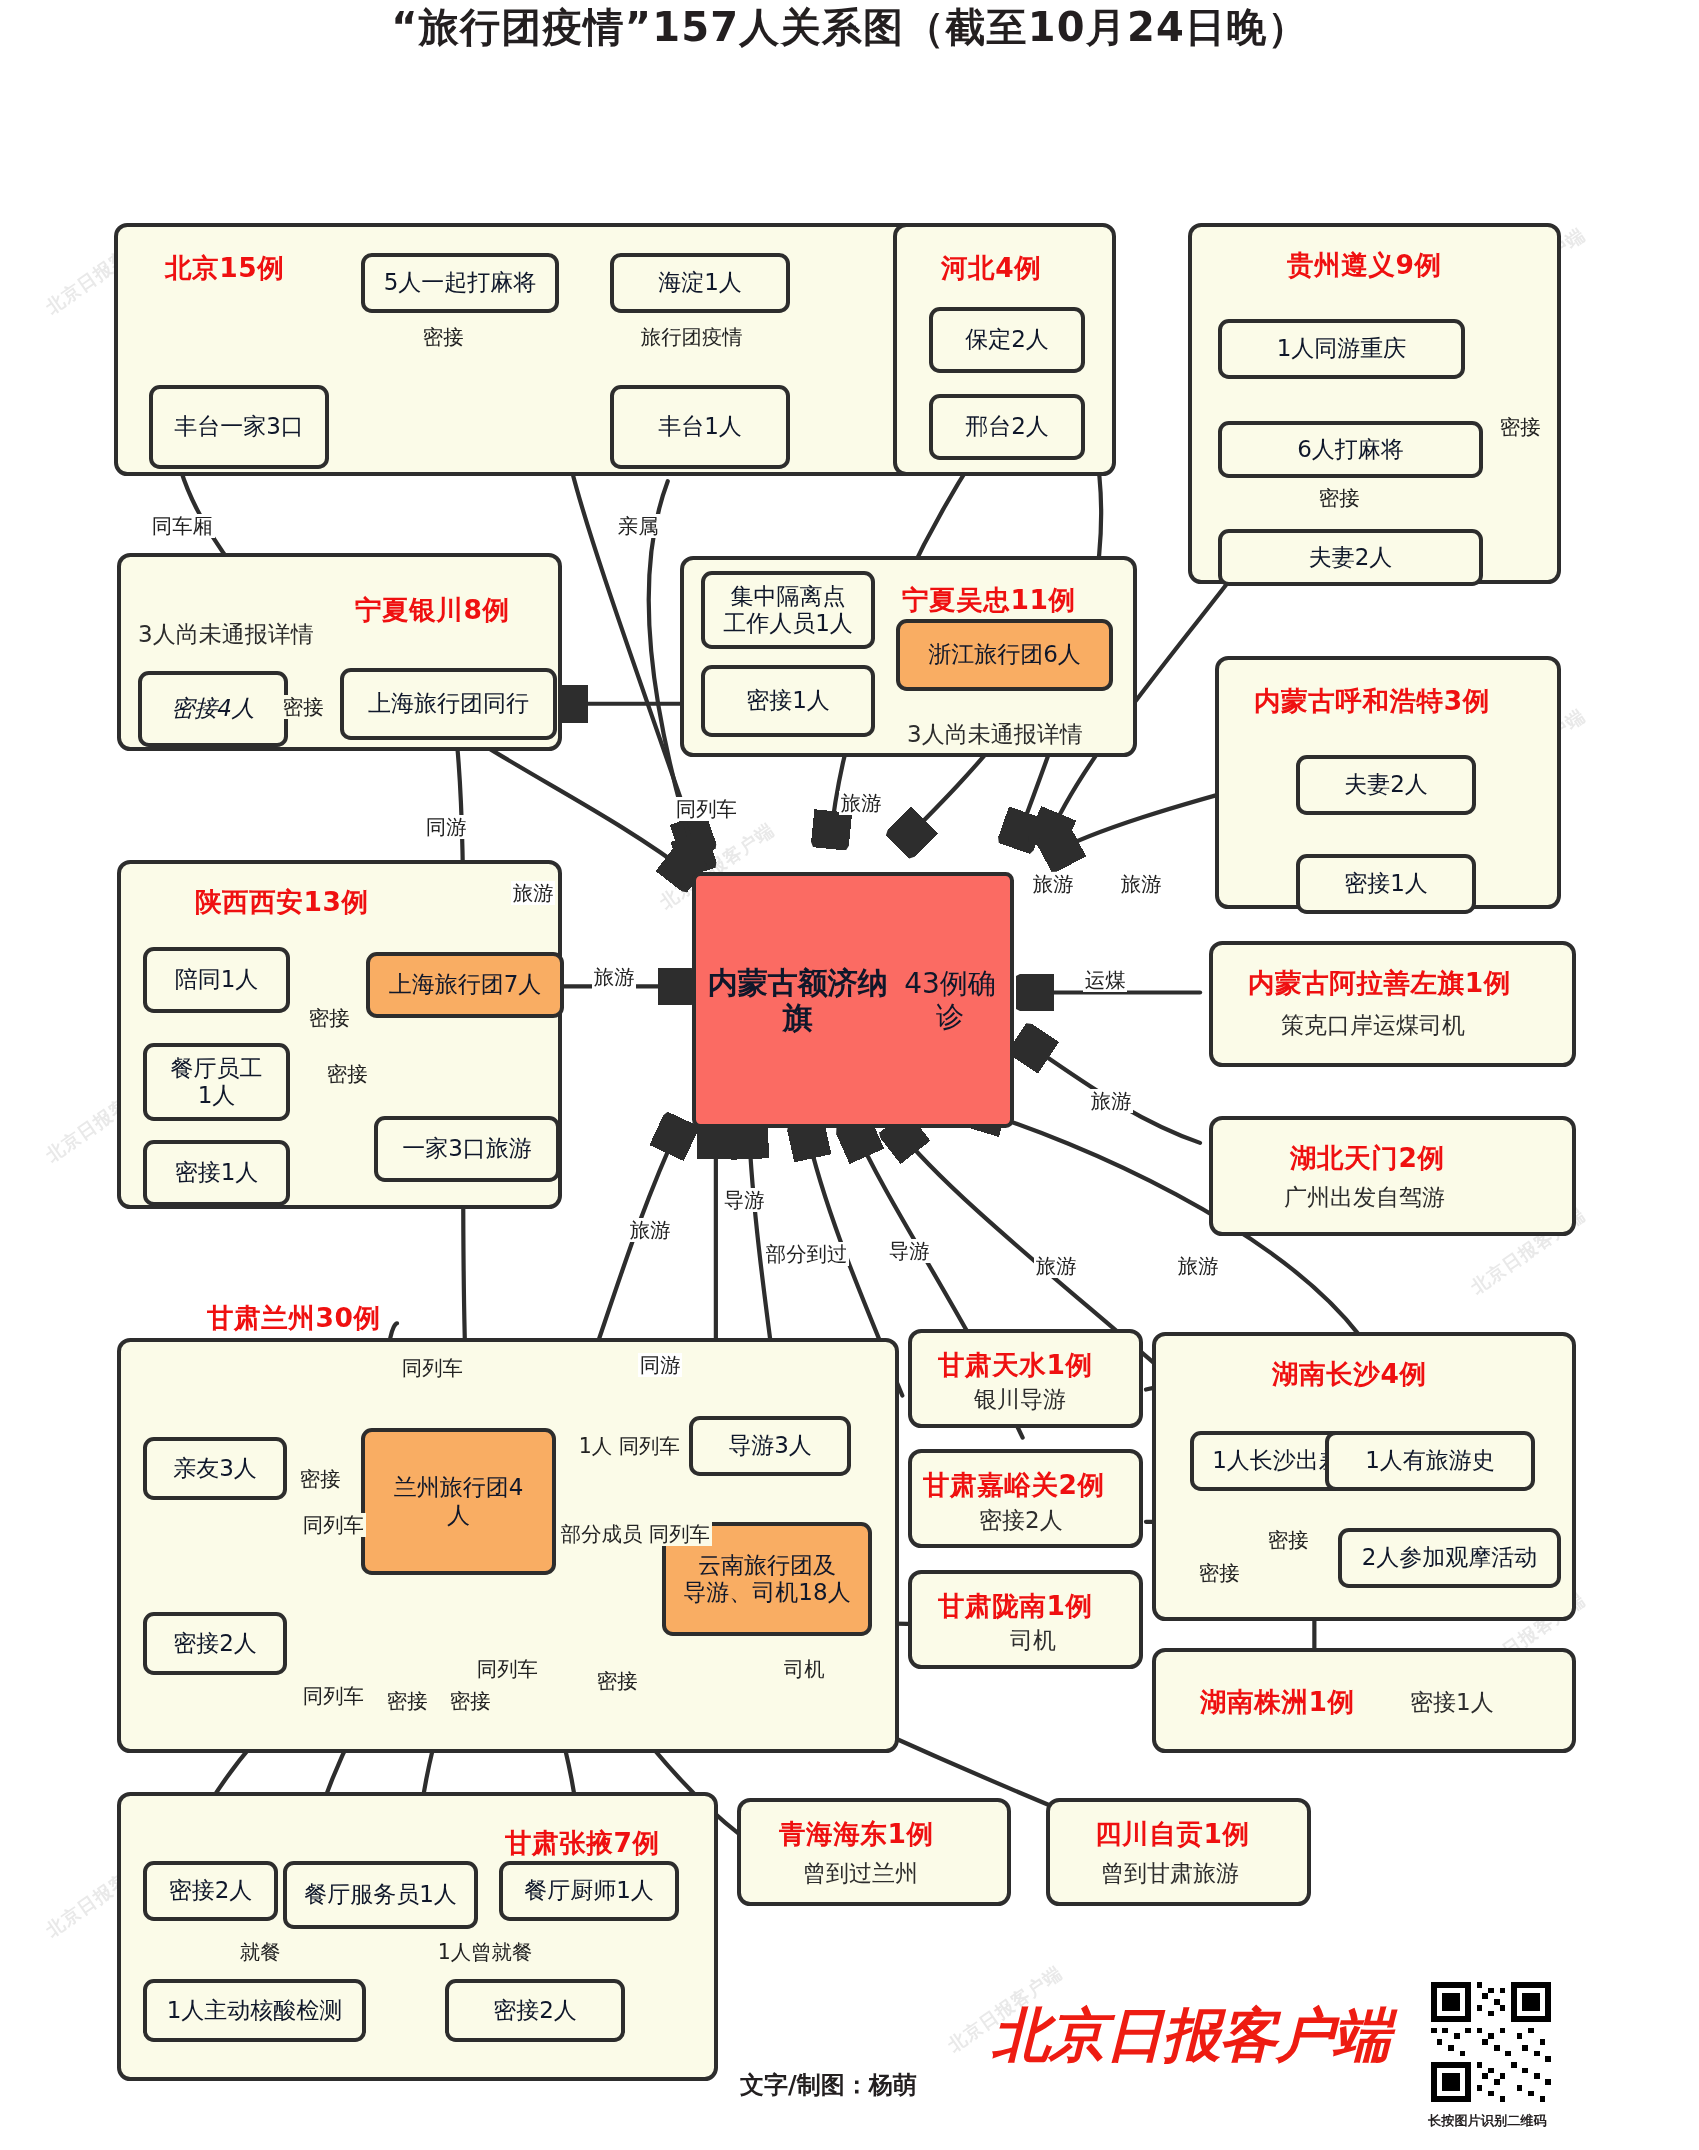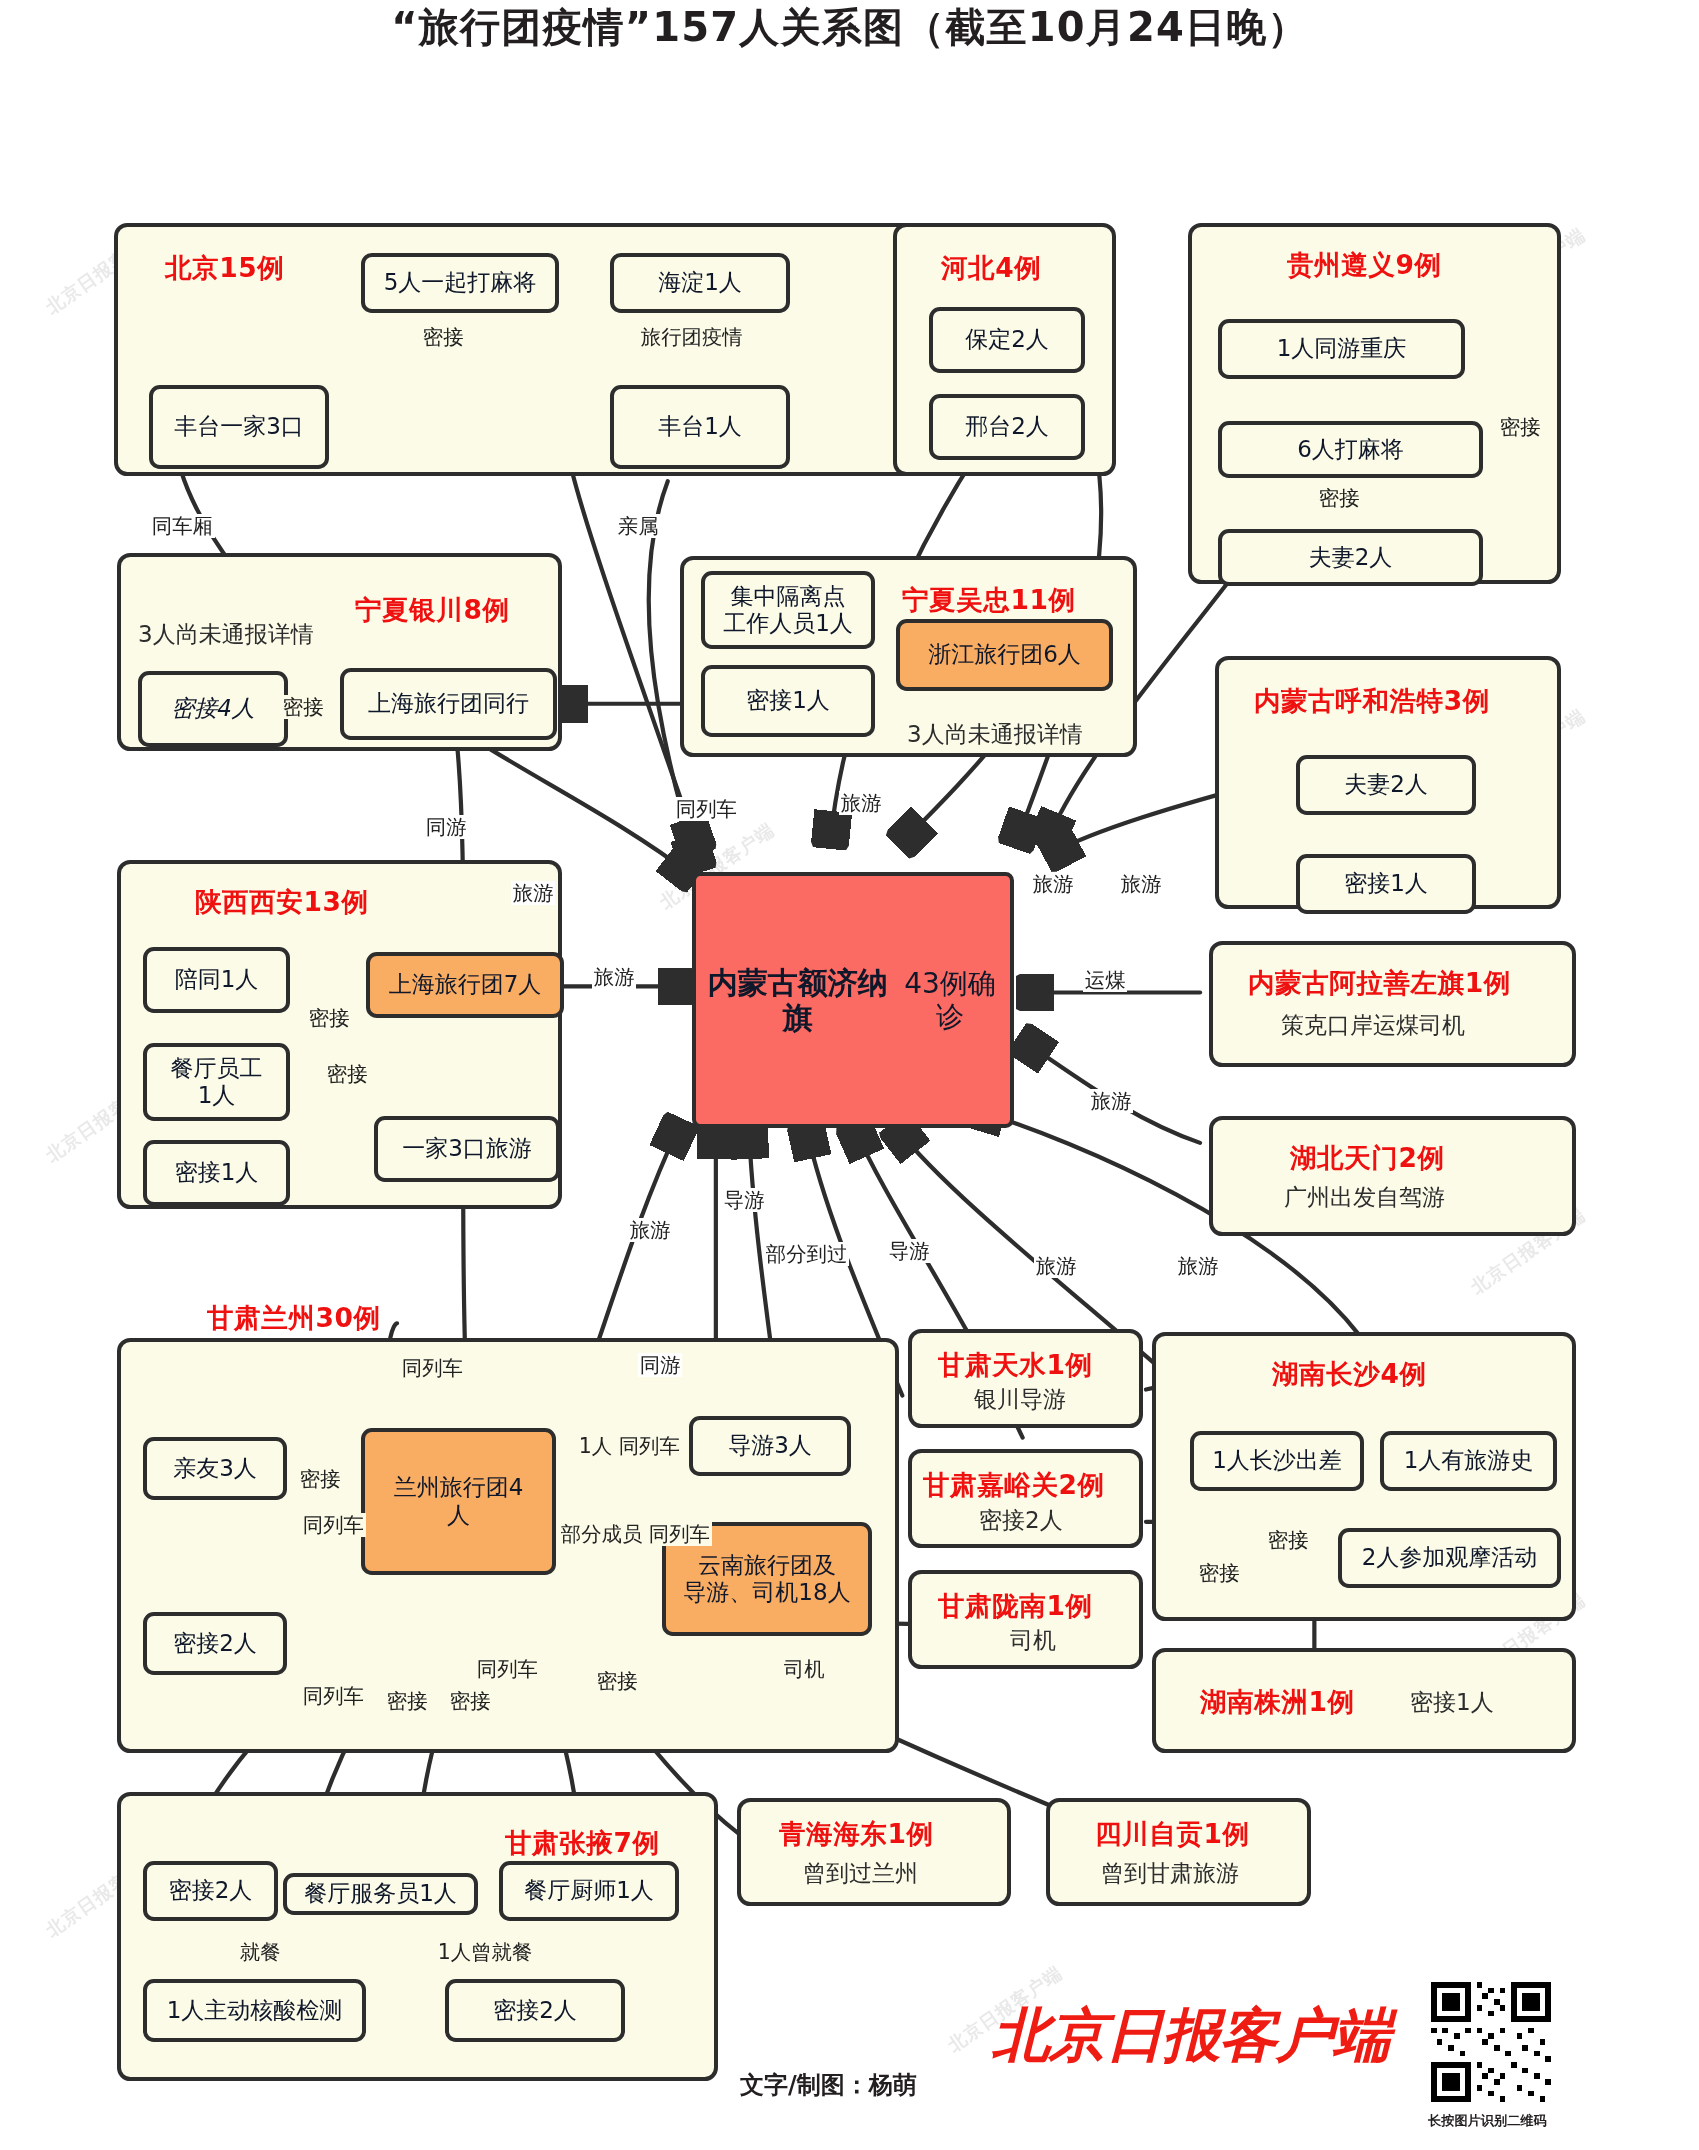--- a/index.html
+++ b/index.html
@@ -255,33 +255,33 @@
   <div class="grp-title" style="left:923px;top:1467px;">甘肃嘉峪关2例</div>
   <div class="grp-note" style="left:979px;top:1505px;">密接2人</div>
 
   <div class="grp" style="left:908px;top:1570px;width:235px;height:99px;"></div>
   <div class="grp-title" style="left:938px;top:1588px;">甘肃陇南1例</div>
   <div class="grp-note" style="left:1010px;top:1625px;">司机</div>
 
   <div class="grp" style="left:1152px;top:1332px;width:424px;height:289px;"></div>
   <div class="grp-title" style="left:1272px;top:1356px;">湖南长沙4例</div>
   <div class="node" style="left:1190px;top:1431px;width:174px;height:60px;">1人长沙出差</div>
-  <div class="node" style="left:1380px;top:1431px;width:177px;height:60px;">1人有旅游史</div>
+  <div class="node" style="left:1325px;top:1431px;width:210px;height:60px;">1人有旅游史</div>
   <div class="node" style="left:1338px;top:1528px;width:223px;height:60px;">2人参加观摩活动</div>
   <div class="elabel nb" style="left:1197px;top:1561px;">密接</div>
   <div class="elabel nb" style="left:1266px;top:1528px;">密接</div>
 
   <div class="grp" style="left:1152px;top:1648px;width:424px;height:105px;"></div>
   <div class="grp-title" style="left:1200px;top:1684px;">湖南株洲1例</div>
   <div class="grp-note" style="left:1410px;top:1687px;">密接1人</div>
 
   <div class="grp" style="left:117px;top:1792px;width:601px;height:289px;"></div>
   <div class="grp-title" style="left:505px;top:1825px;">甘肃张掖7例</div>
   <div class="node" style="left:143px;top:1861px;width:135px;height:60px;">密接2人</div>
-  <div class="node" style="left:283px;top:1861px;width:195px;height:42px;margin-top:12px;">餐厅服务员1人</div>
+  <div class="node" style="left:283px;top:1861px;width:195px;height:68px;">餐厅服务员1人</div>
   <div class="node" style="left:499px;top:1861px;width:180px;height:60px;">餐厅厨师1人</div>
   <div class="node" style="left:143px;top:1979px;width:223px;height:63px;">1人主动核酸检测</div>
   <div class="node" style="left:445px;top:1979px;width:180px;height:63px;">密接2人</div>
   <div class="elabel nb" style="left:238px;top:1940px;">就餐</div>
   <div class="elabel nb" style="left:436px;top:1940px;">1人曾就餐</div>
 
   <div class="grp" style="left:737px;top:1798px;width:274px;height:108px;"></div>
   <div class="grp-title" style="left:779px;top:1816px;">青海海东1例</div>
   <div class="grp-note" style="left:803px;top:1858px;">曾到过兰州</div>
 

